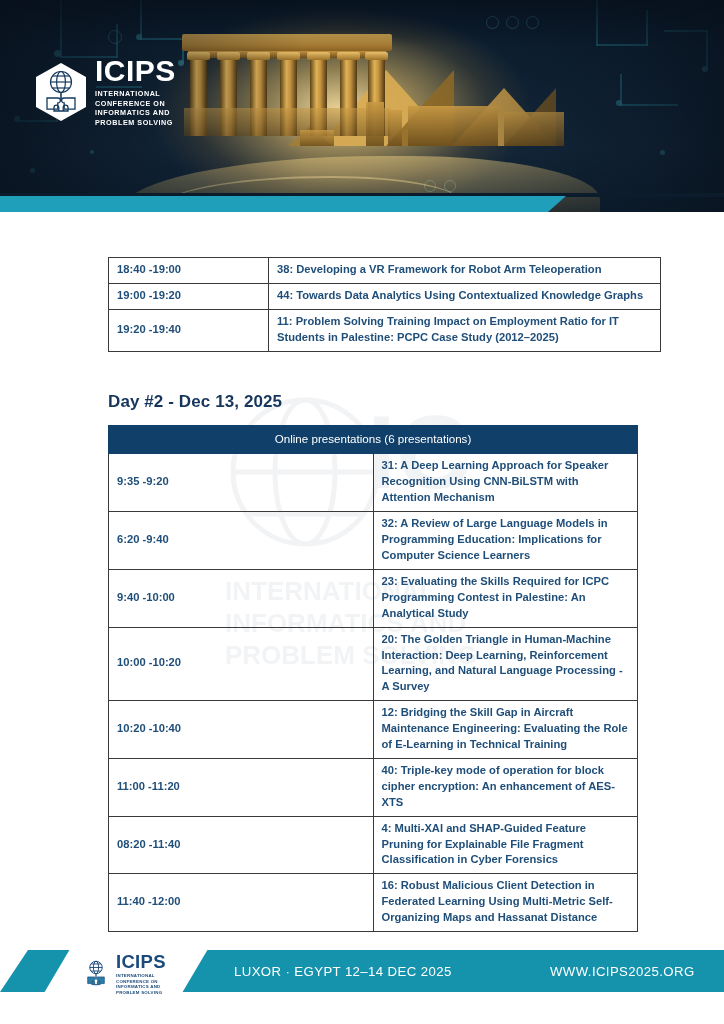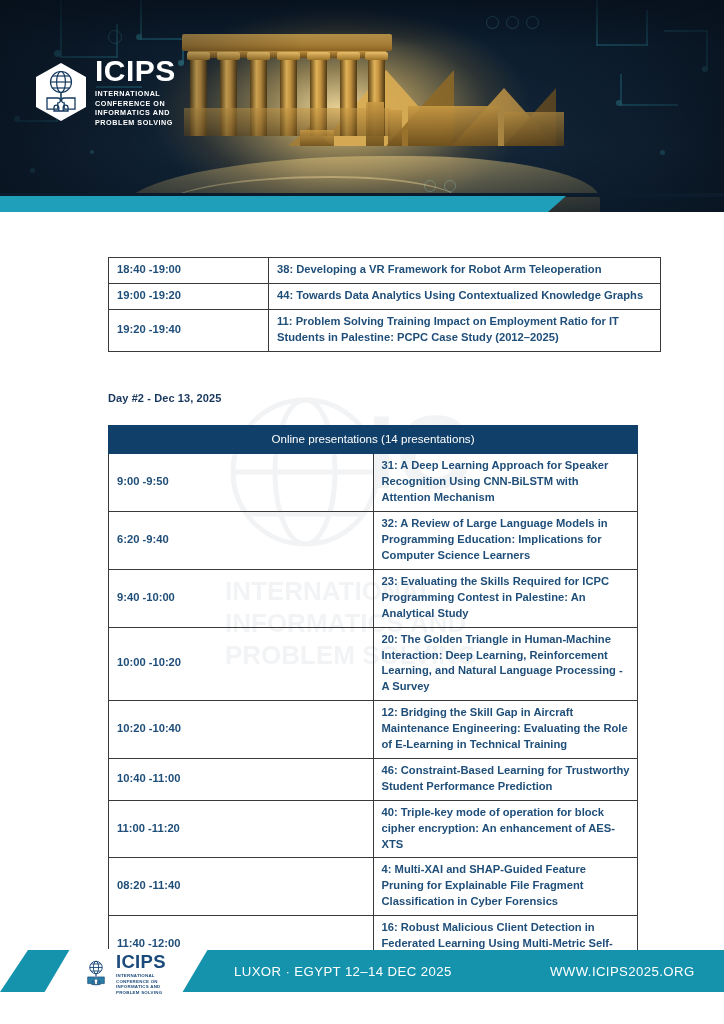--- a/index.html
+++ b/index.html
@@ -206,21 +206,21 @@
     position: absolute;
     left: 108px; top: 45px;
   }
   .table1-wrap table { width: 553px; }
   .table1-wrap td.time { width: 160px; }
 
   
   .day-heading {
     position: absolute;
     left: 108px; top: 180px;
-    font-size: 11px;
+    font-size: 17px;
     font-weight: bold;
     color: #17365d;
     letter-spacing: 0.1px;
   }
 
   
   .table2-wrap {
     position: absolute;
     left: 108px; top: 213px;
   }
@@ -423,45 +423,41 @@
       </tbody>
     </table>
   </div>
 
   <div class="day-heading">Day #2 - Dec 13, 2025</div>
 
   <div class="table2-wrap">
     <table class="sched">
       <tbody>
         <tr>
-          <td class="banner-cell" colspan="2">Online presentations (14 presentations)</td>
-        </tr>
-        <tr>
-          <td class="time">9:00 -9:50</td>
+          <td class="banner-cell" colspan="2">Online presentations (6 presentations)</td>
+        </tr>
+        <tr>
+          <td class="time">9:35 -9:20</td>
           <td class="title">31: A Deep Learning Approach for Speaker Recognition Using CNN-BiLSTM with Attention Mechanism</td>
         </tr>
         <tr>
           <td class="time">6:20 -9:40</td>
           <td class="title">32: A Review of Large Language Models in Programming Education: Implications for Computer Science Learners</td>
         </tr>
         <tr>
           <td class="time">9:40 -10:00</td>
           <td class="title">23: Evaluating the Skills Required for ICPC Programming Contest in Palestine: An Analytical Study</td>
         </tr>
         <tr>
           <td class="time">10:00 -10:20</td>
           <td class="title">20: The Golden Triangle in Human-Machine Interaction: Deep Learning, Reinforcement Learning, and Natural Language Processing - A Survey</td>
         </tr>
         <tr>
           <td class="time">10:20 -10:40</td>
           <td class="title">12: Bridging the Skill Gap in Aircraft Maintenance Engineering: Evaluating the Role of E-Learning in Technical Training</td>
-        </tr>
-        <tr>
-          <td class="time">10:40 -11:00</td>
-          <td class="title">46: Constraint-Based Learning for Trustworthy Student Performance Prediction</td>
         </tr>
         <tr>
           <td class="time">11:00 -11:20</td>
           <td class="title">40: Triple-key mode of operation for block cipher encryption: An enhancement of AES-XTS</td>
         </tr>
         <tr>
           <td class="time">08:20 -11:40</td>
           <td class="title">4: Multi-XAI and SHAP-Guided Feature Pruning for Explainable File Fragment Classification in Cyber Forensics</td>
         </tr>
         <tr>

